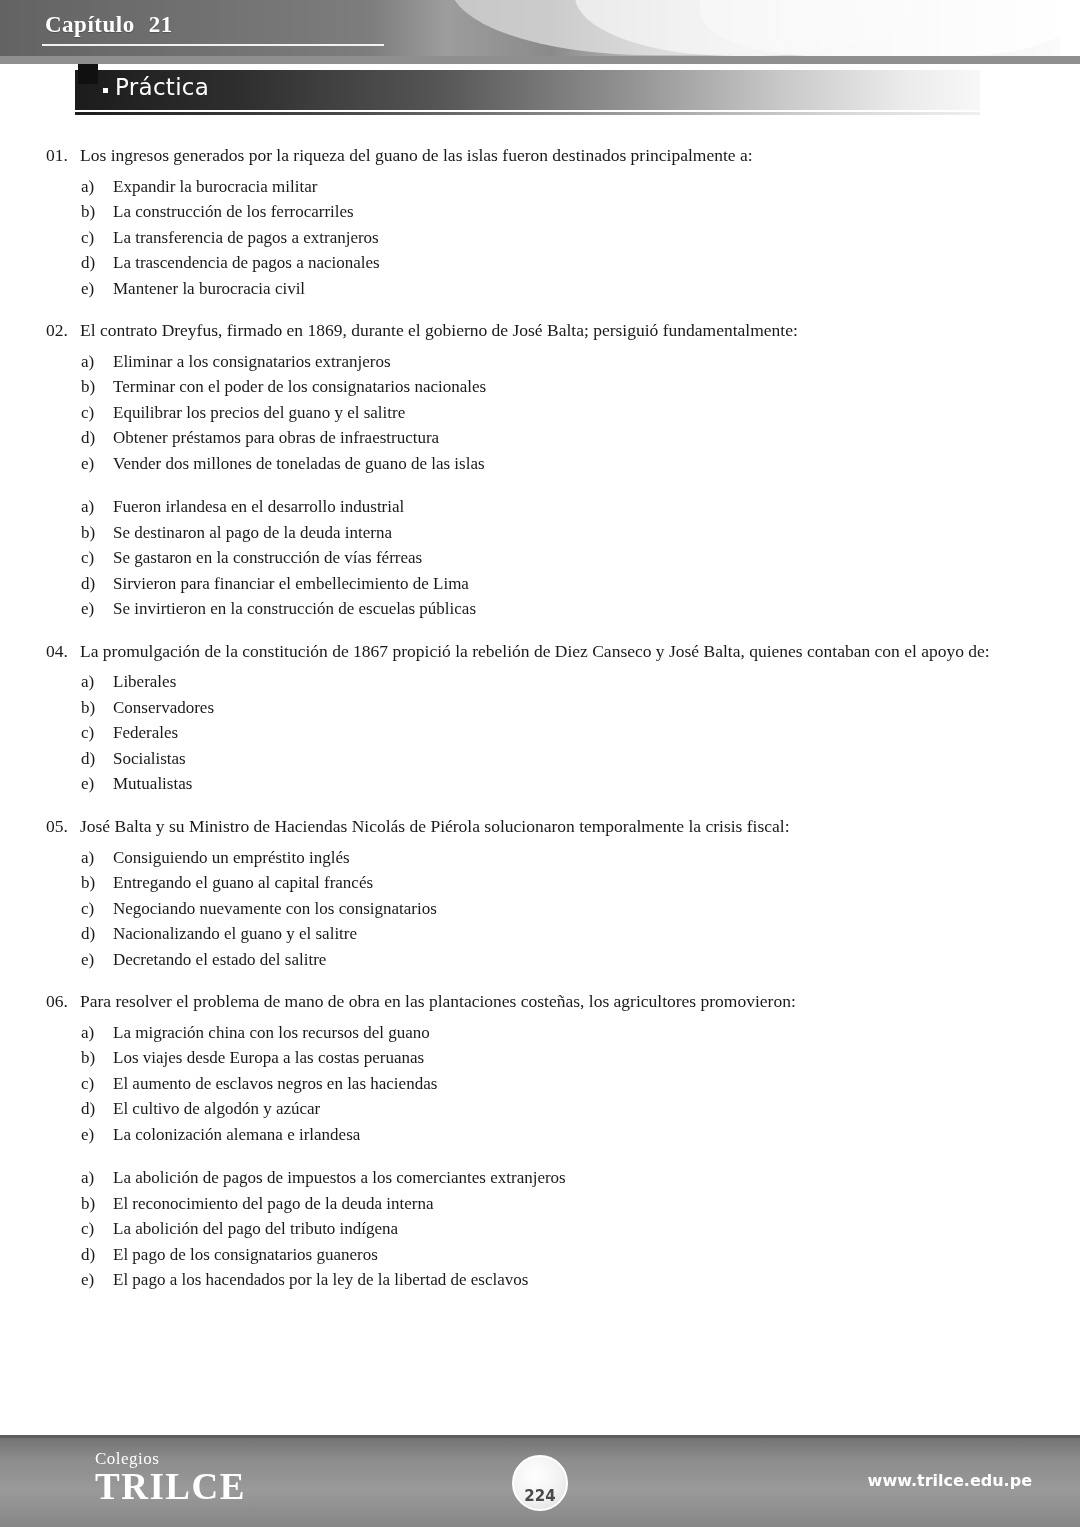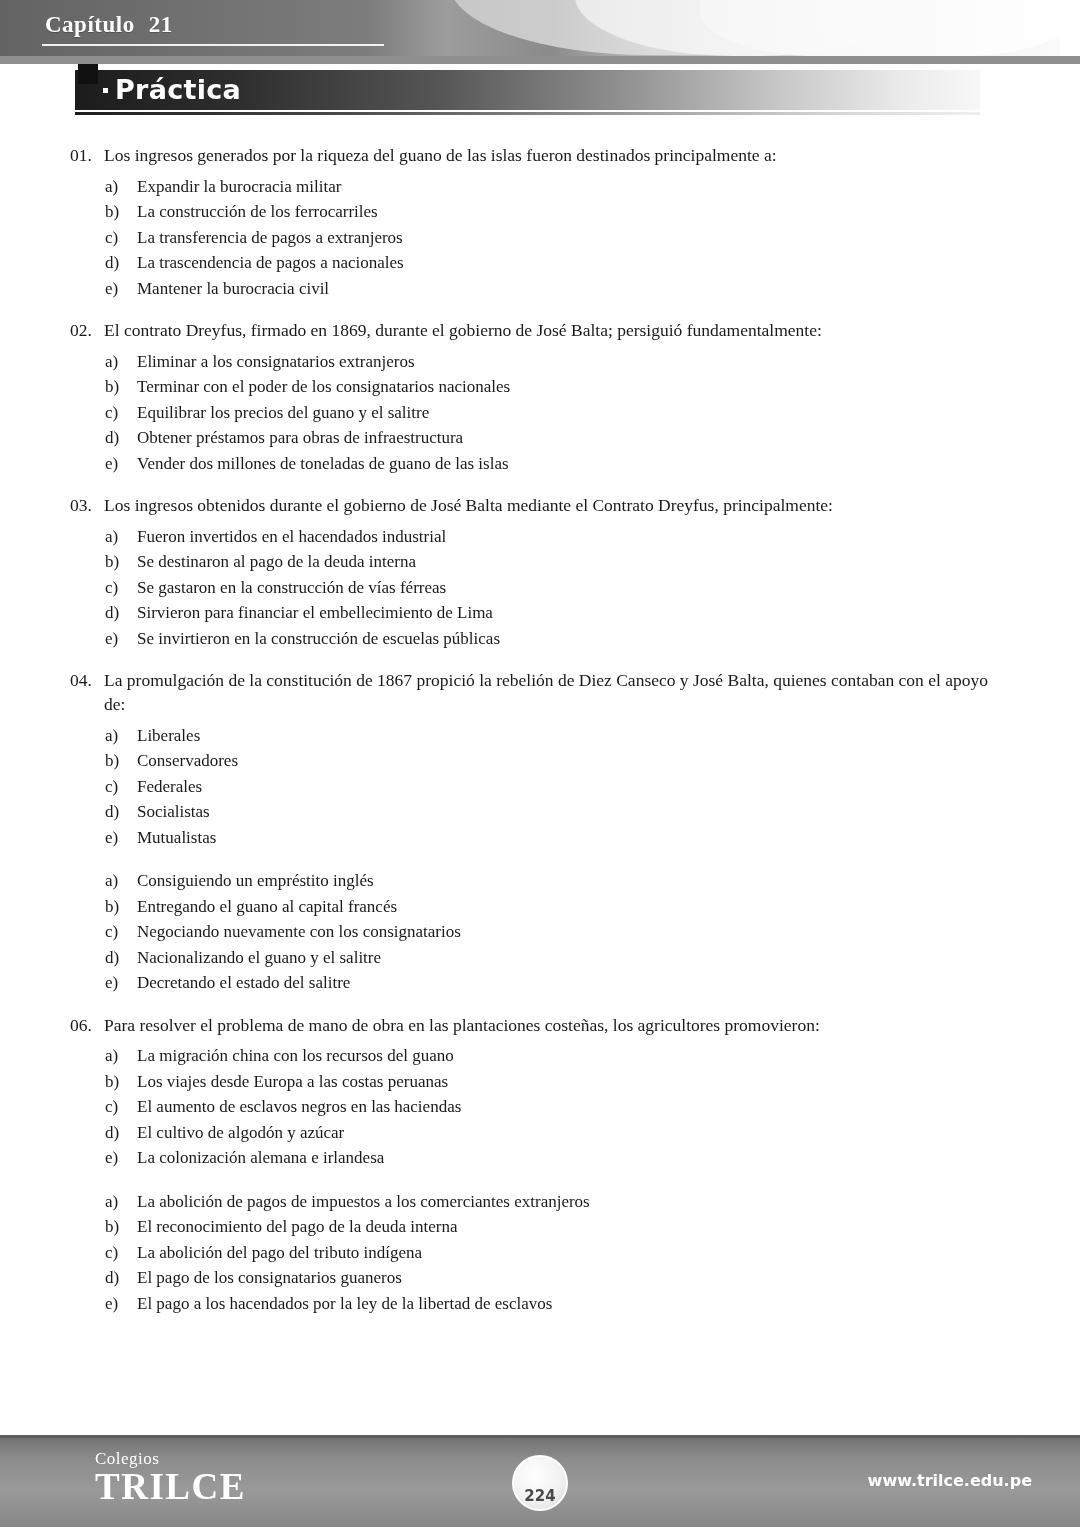--- a/index.html
+++ b/index.html
@@ -97,35 +97,35 @@
   .practice-dot {
     position: absolute;
     left: 28px; top: 18px;
     width: 5px; height: 5px;
     background: #ffffff;
   }
   .practice-title {
     position: absolute;
     left: 40px; top: 4px;
     font-family: "DejaVu Sans", sans-serif;
-    font-weight: bold;
-    font-size: 27px;
+    font-weight: normal;
+    font-size: 23px;
     color: #ffffff;
     letter-spacing: 0.3px;
   }
   .practice-underline {
     position: absolute;
     left: 0; top: 42px;
     width: 905px; height: 3px;
     background: linear-gradient(to right, #1d1d1d 0%, #4a4a4a 30%, #9a9a9a 60%, #d8d8d8 85%, #efefef 100%);
   }
 
   
   .content {
-    padding: 28px 78px 0 70px;
+    padding: 28px 78px 0 46px;
   }
   .question-block {
     margin-bottom: 18px;
   }
   .q-stem {
     display: flex;
     font-size: 17.5px;
     line-height: 1.35;
     margin-bottom: 6px;
   }
@@ -289,28 +289,24 @@
           <span class="opt-text">Obtener préstamos para obras de infraestructura</span>
         </li>
       <li class="option">
           <span class="opt-letter">e)</span>
           <span class="opt-text">Vender dos millones de toneladas de guano de las islas</span>
         </li>
     </ul>
   </div>
 
   <div class="question-block">
-    <div class="q-stem">
-      <span class="q-num">03.</span>
-      <span class="q-text">Los ingresos obtenidos durante el gobierno de José Balta mediante el Contrato Dreyfus, principalmente:</span>
-    </div>
-    <ul class="options">
-      <li class="option">
-          <span class="opt-letter">a)</span>
-          <span class="opt-text">Fueron invertidos en el hacendados industrial</span>
+    <ul class="options">
+      <li class="option">
+          <span class="opt-letter">a)</span>
+          <span class="opt-text">Fueron irlandesa en el desarrollo industrial</span>
         </li>
       <li class="option">
           <span class="opt-letter">b)</span>
           <span class="opt-text">Se destinaron al pago de la deuda interna</span>
         </li>
       <li class="option">
           <span class="opt-letter">c)</span>
           <span class="opt-text">Se gastaron en la construcción de vías férreas</span>
         </li>
       <li class="option">
@@ -347,20 +343,24 @@
           <span class="opt-text">Socialistas</span>
         </li>
       <li class="option">
           <span class="opt-letter">e)</span>
           <span class="opt-text">Mutualistas</span>
         </li>
     </ul>
   </div>
 
   <div class="question-block">
+    <div class="q-stem">
+      <span class="q-num">05.</span>
+      <span class="q-text">José Balta y su Ministro de Haciendas Nicolás de Piérola solucionaron temporalmente la crisis fiscal:</span>
+    </div>
     <ul class="options">
       <li class="option">
           <span class="opt-letter">a)</span>
           <span class="opt-text">Consiguiendo un empréstito inglés</span>
         </li>
       <li class="option">
           <span class="opt-letter">b)</span>
           <span class="opt-text">Entregando el guano al capital francés</span>
         </li>
       <li class="option">

